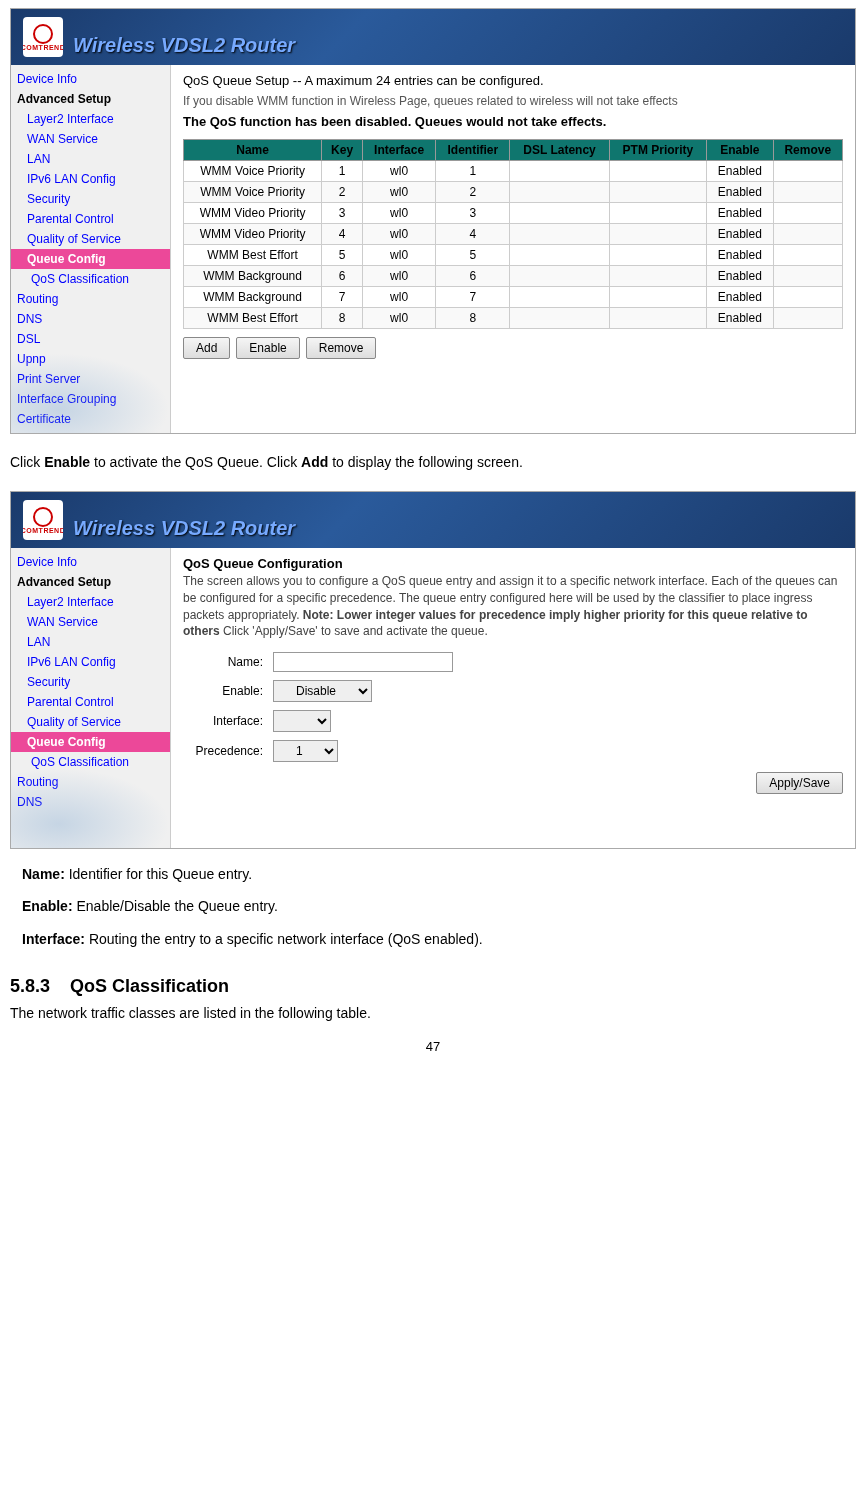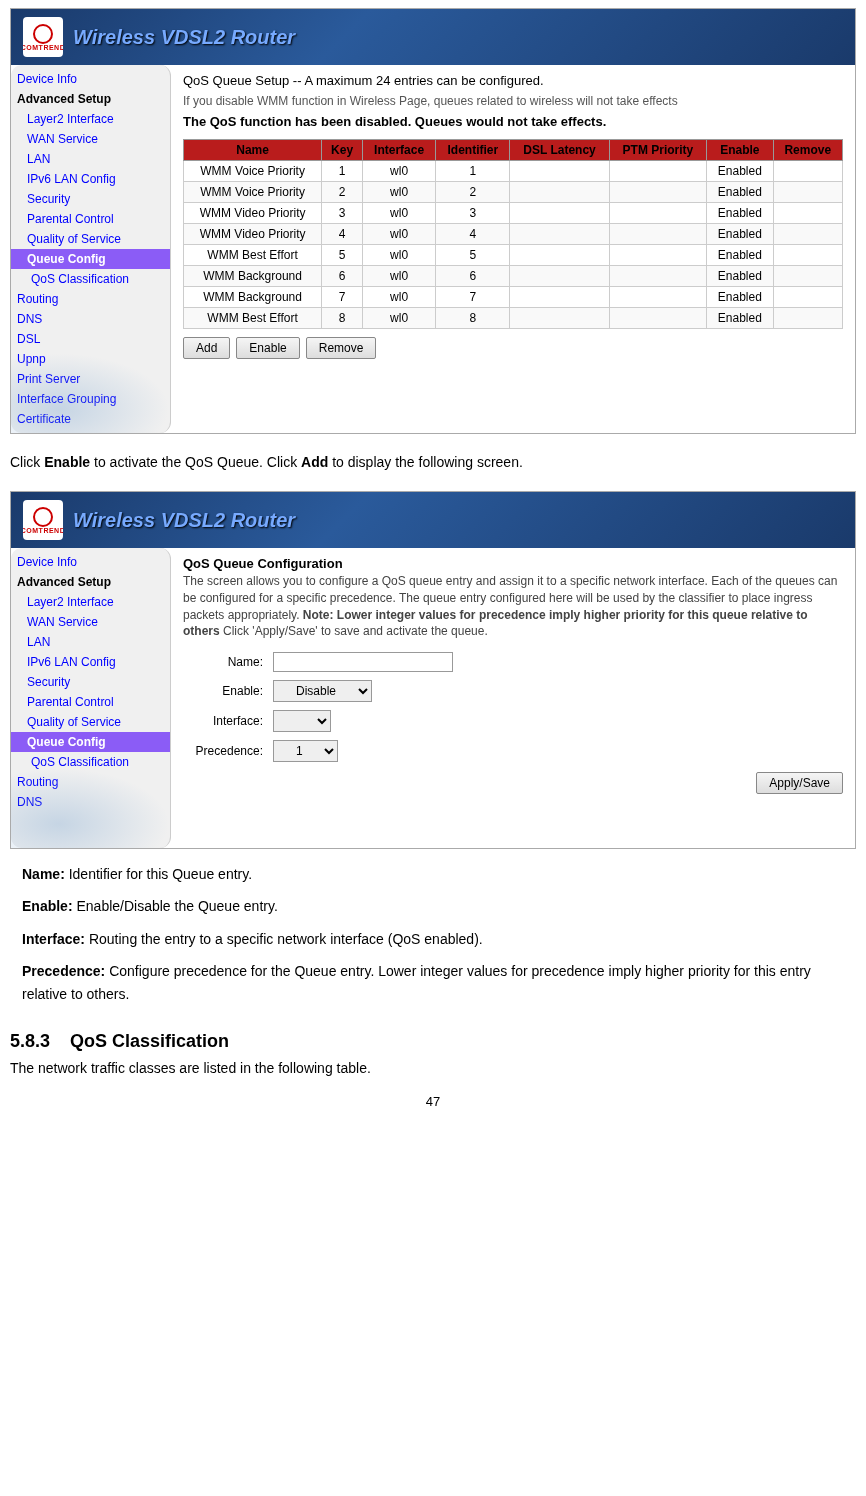--- a/index.html
+++ b/index.html
@@ -17,21 +17,21 @@
       border: 1px solid #aaa;
       margin: 8px 10px;
       background: #fff;
     }
 
     
     .router-header {
       background: linear-gradient(135deg, #1a3a6b 0%, #2a5a9b 40%, #1a3a6b 100%);
       padding: 8px 12px;
       display: flex;
-      align-items: center;
+      align-items: flex-end;
       gap: 10px;
     }
 
     .router-title {
       color: #7af;
       font-size: 20px;
       font-weight: bold;
       font-style: italic;
       text-shadow: 1px 1px 2px #000;
     }
@@ -43,21 +43,20 @@
     }
 
     
     .sidebar {
       width: 160px;
       min-width: 160px;
       background: #f0f0f0;
       border-right: 1px solid #ccc;
       padding: 4px 0;
       position: relative;
-      border-radius: 11px;
     }
 
     .sidebar-bg-img {
       position: absolute;
       bottom: 0;
       left: 0;
       width: 100%;
       height: 80px;
       background: radial-gradient(ellipse at 30% 70%, rgba(100,150,200,0.3) 0%, transparent 70%);
     }
@@ -65,21 +64,21 @@
     .sidebar-item {
       padding: 3px 6px;
       cursor: pointer;
       font-size: 12px;
       color: #00f;
       text-decoration: none;
       display: block;
     }
 
     .sidebar-item.active {
-      background: #8b5cf6;
+      background: #ec4899;
       color: #fff;
       font-weight: bold;
     }
 
     .sidebar-item.indent {
       padding-left: 16px;
     }
 
     .sidebar-item.bold {
       font-weight: bold;
@@ -120,21 +119,21 @@
 
     
     .qos-table {
       width: 100%;
       border-collapse: collapse;
       font-size: 12px;
       margin-bottom: 8px;
     }
 
     .qos-table th {
-      background: #b91c1c;
+      background: #0f766e;
       border: 1px solid #999;
       padding: 3px 6px;
       text-align: center;
       font-weight: bold;
     }
 
     .qos-table td {
       border: 1px solid #ccc;
       padding: 3px 6px;
       text-align: center;
@@ -509,24 +508,20 @@
     <span> Identifier for this Queue entry.</span>
   </p>
   <p>
     <span class="term">Enable:</span>
     <span> Enable/Disable the Queue entry.</span>
   </p>
   <p>
     <span class="term">Interface:</span>
     <span> Routing the entry to a specific network interface (QoS enabled).</span>
   </p>
-  <p>
-    <span class="term">Precedence:</span>
-    <span> Configure precedence for the Queue entry. Lower integer values for precedence imply higher priority for this entry relative to others.</span>
-  </p>
 </div>
 
 <div class="section-heading">
   <span>5.8.3</span>
   &nbsp;&nbsp;
   <span>QoS Classification</span>
 </div>
 <div class="section-subtext">The network traffic classes are listed in the following table.</div>
 
 <div class="page-number">47</div>

